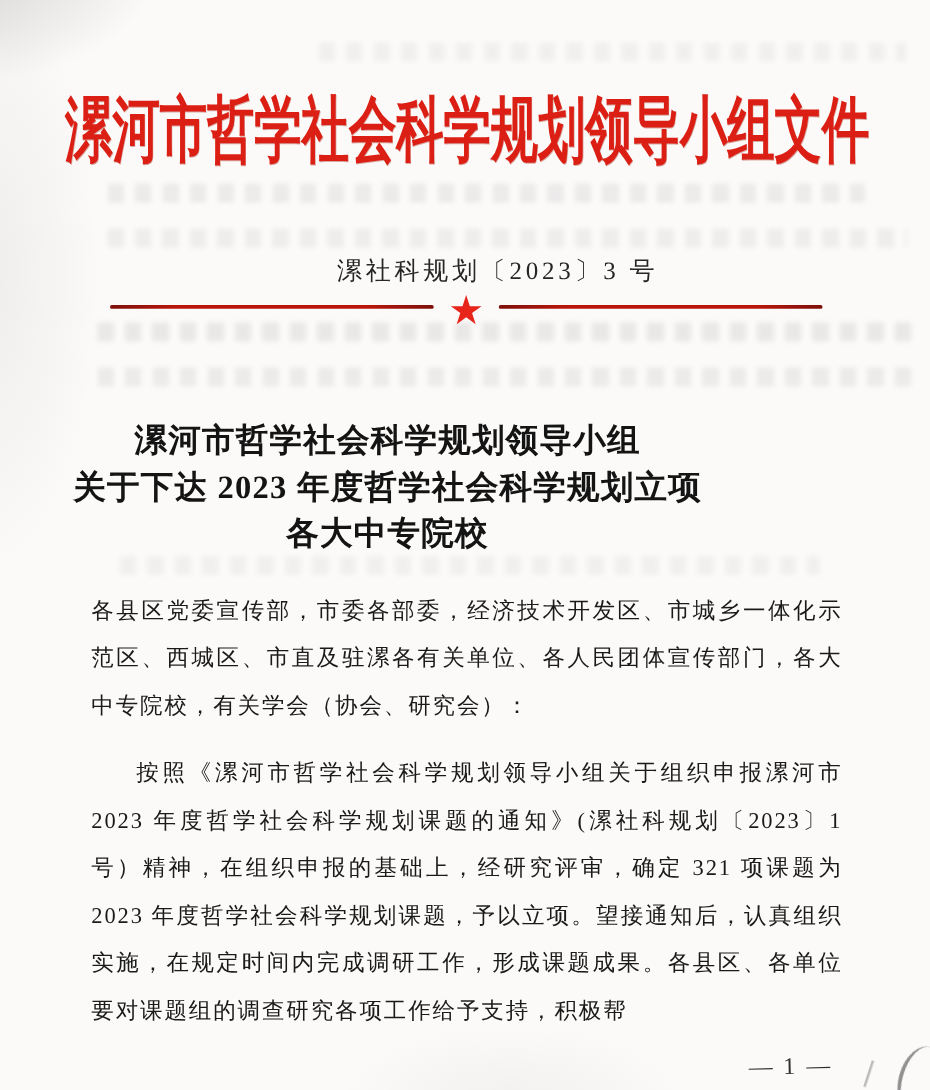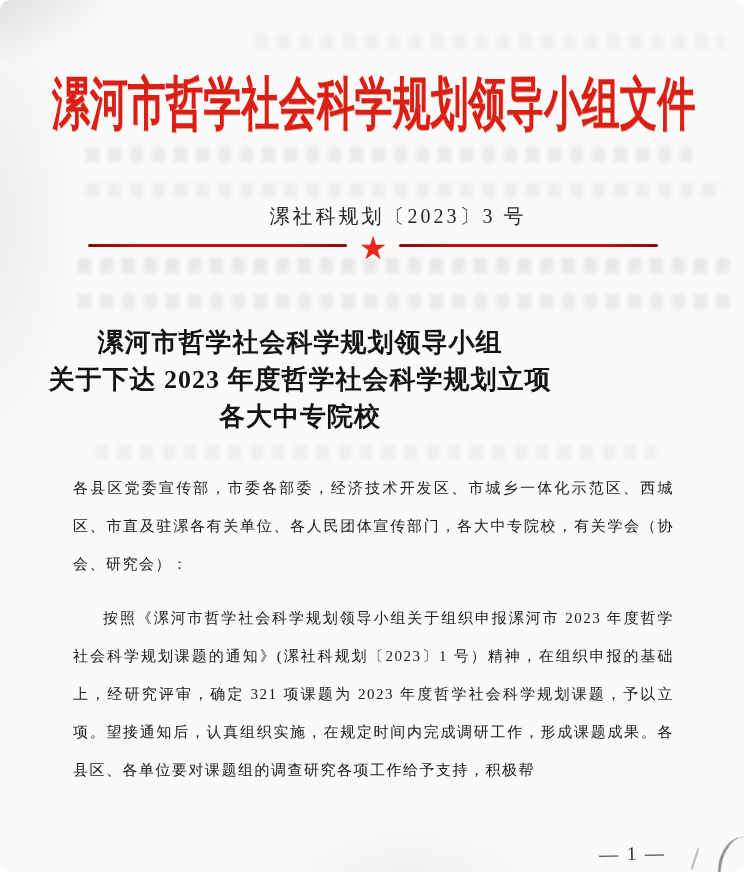--- a/index.html
+++ b/index.html
@@ -11,21 +11,20 @@
     position: relative;
     width: 744px;
     height: 872px;
     overflow: hidden;
     font-family: "Liberation Serif", "DejaVu Serif", serif;
     background:
       radial-gradient(240px 140px at -40px -30px, rgba(148,138,146,0.38), rgba(148,138,146,0) 70%),
       radial-gradient(120px 320px at -10px 220px, rgba(168,158,166,0.14), rgba(168,158,166,0) 75%),
       radial-gradient(200px 90px at 55% 101%, rgba(170,160,168,0.10), rgba(170,160,168,0) 70%),
       linear-gradient(#fbfaf8, #fbfaf8);
-    border-radius: 11px;
   }
 
   
   .ghost {
     position: absolute;
     height: 15px;
     background-image: repeating-linear-gradient(90deg,
       rgba(92,86,98,0.85) 0 13px, rgba(92,86,98,0) 13px 22px);
     filter: blur(2px);
     border-radius: 2px;
@@ -88,36 +87,36 @@
     margin: 0 12px;
     transform: translateY(3px);
     font-family: "DejaVu Sans", sans-serif;
   }
 
   .notice-title {
     position: absolute;
     top: 324px;
     left: 0;
     width: 600px;
-    margin: 0;
+    margin: 10px;
     text-align: center;
     font-size: 26px;
     font-weight: bold;
     color: #141414;
     line-height: 37px;
     letter-spacing: 1px;
   }
   .notice-title span { display: block; }
 
   .body-text {
     position: absolute;
     top: 469px;
     left: 73px;
     width: 601px;
-    font-size: 15px;
+    font-size: 18px;
     line-height: 38px;
     letter-spacing: 1.5px;
     color: #1a1a1a;
     text-align: justify;
   }
   .body-text p { margin: 0; }
   .body-text p.indent { text-indent: 2em; margin-top: 16px; }
 
   .page-number {
     position: absolute;

